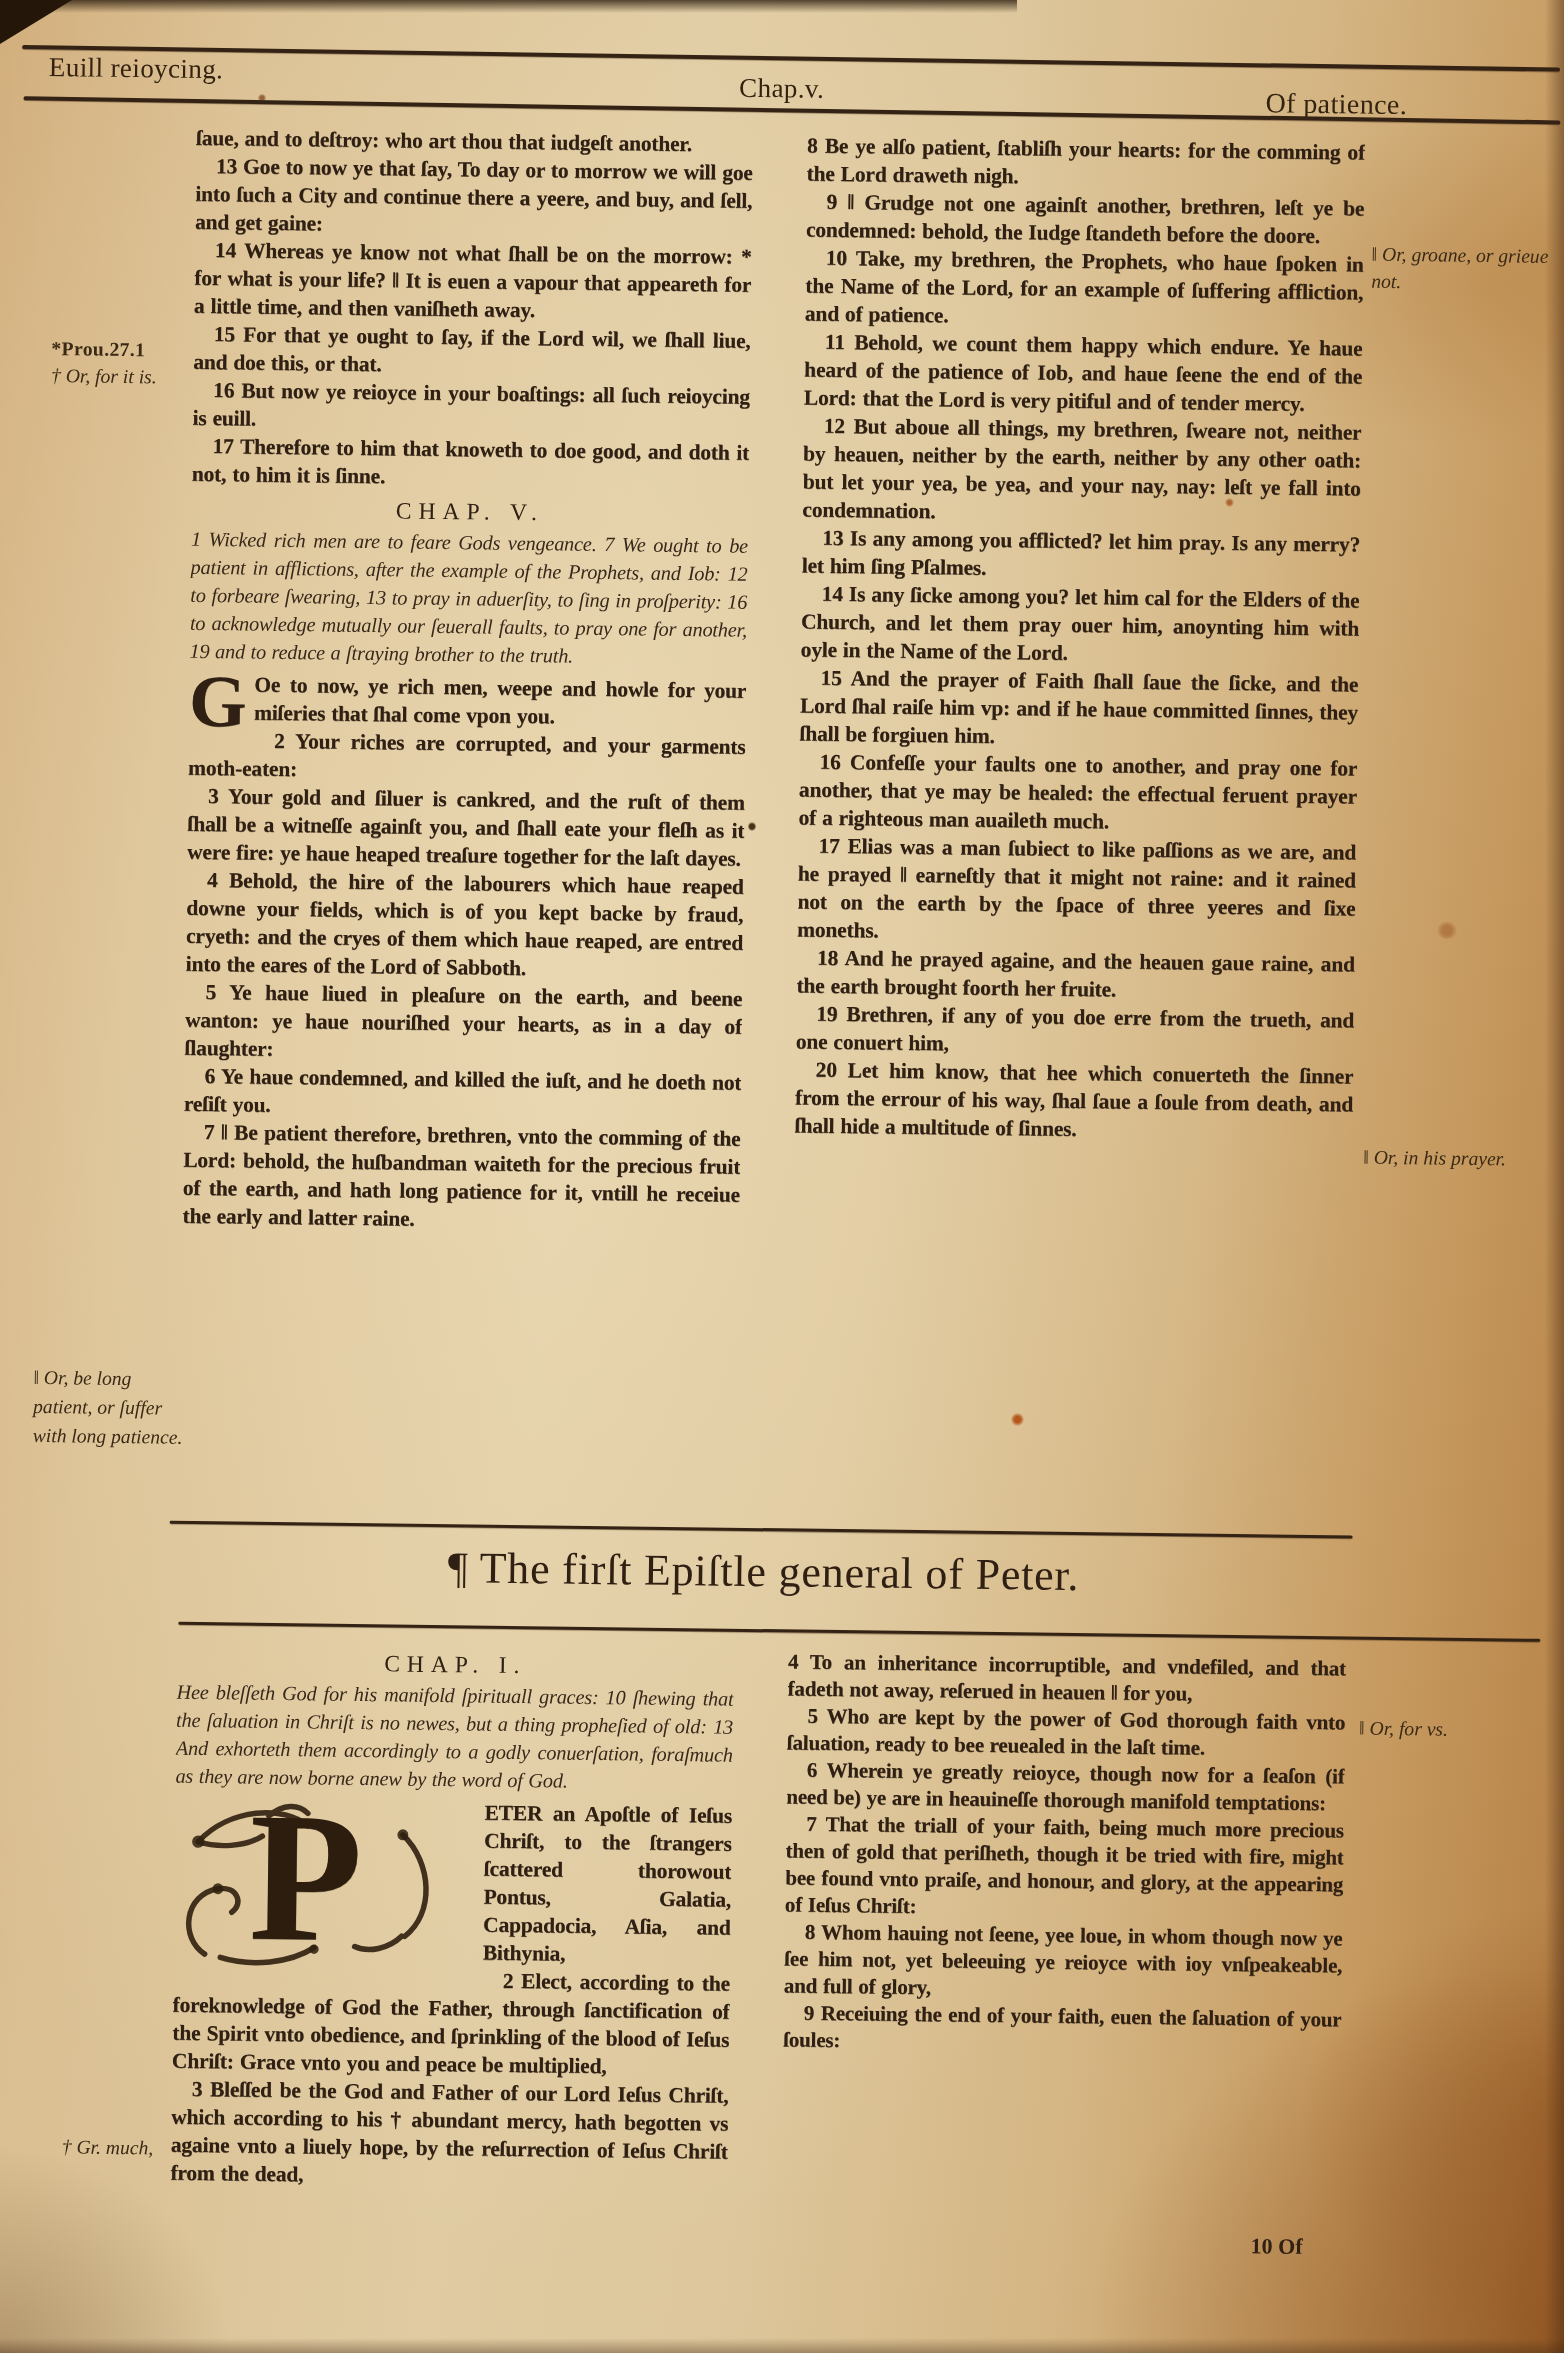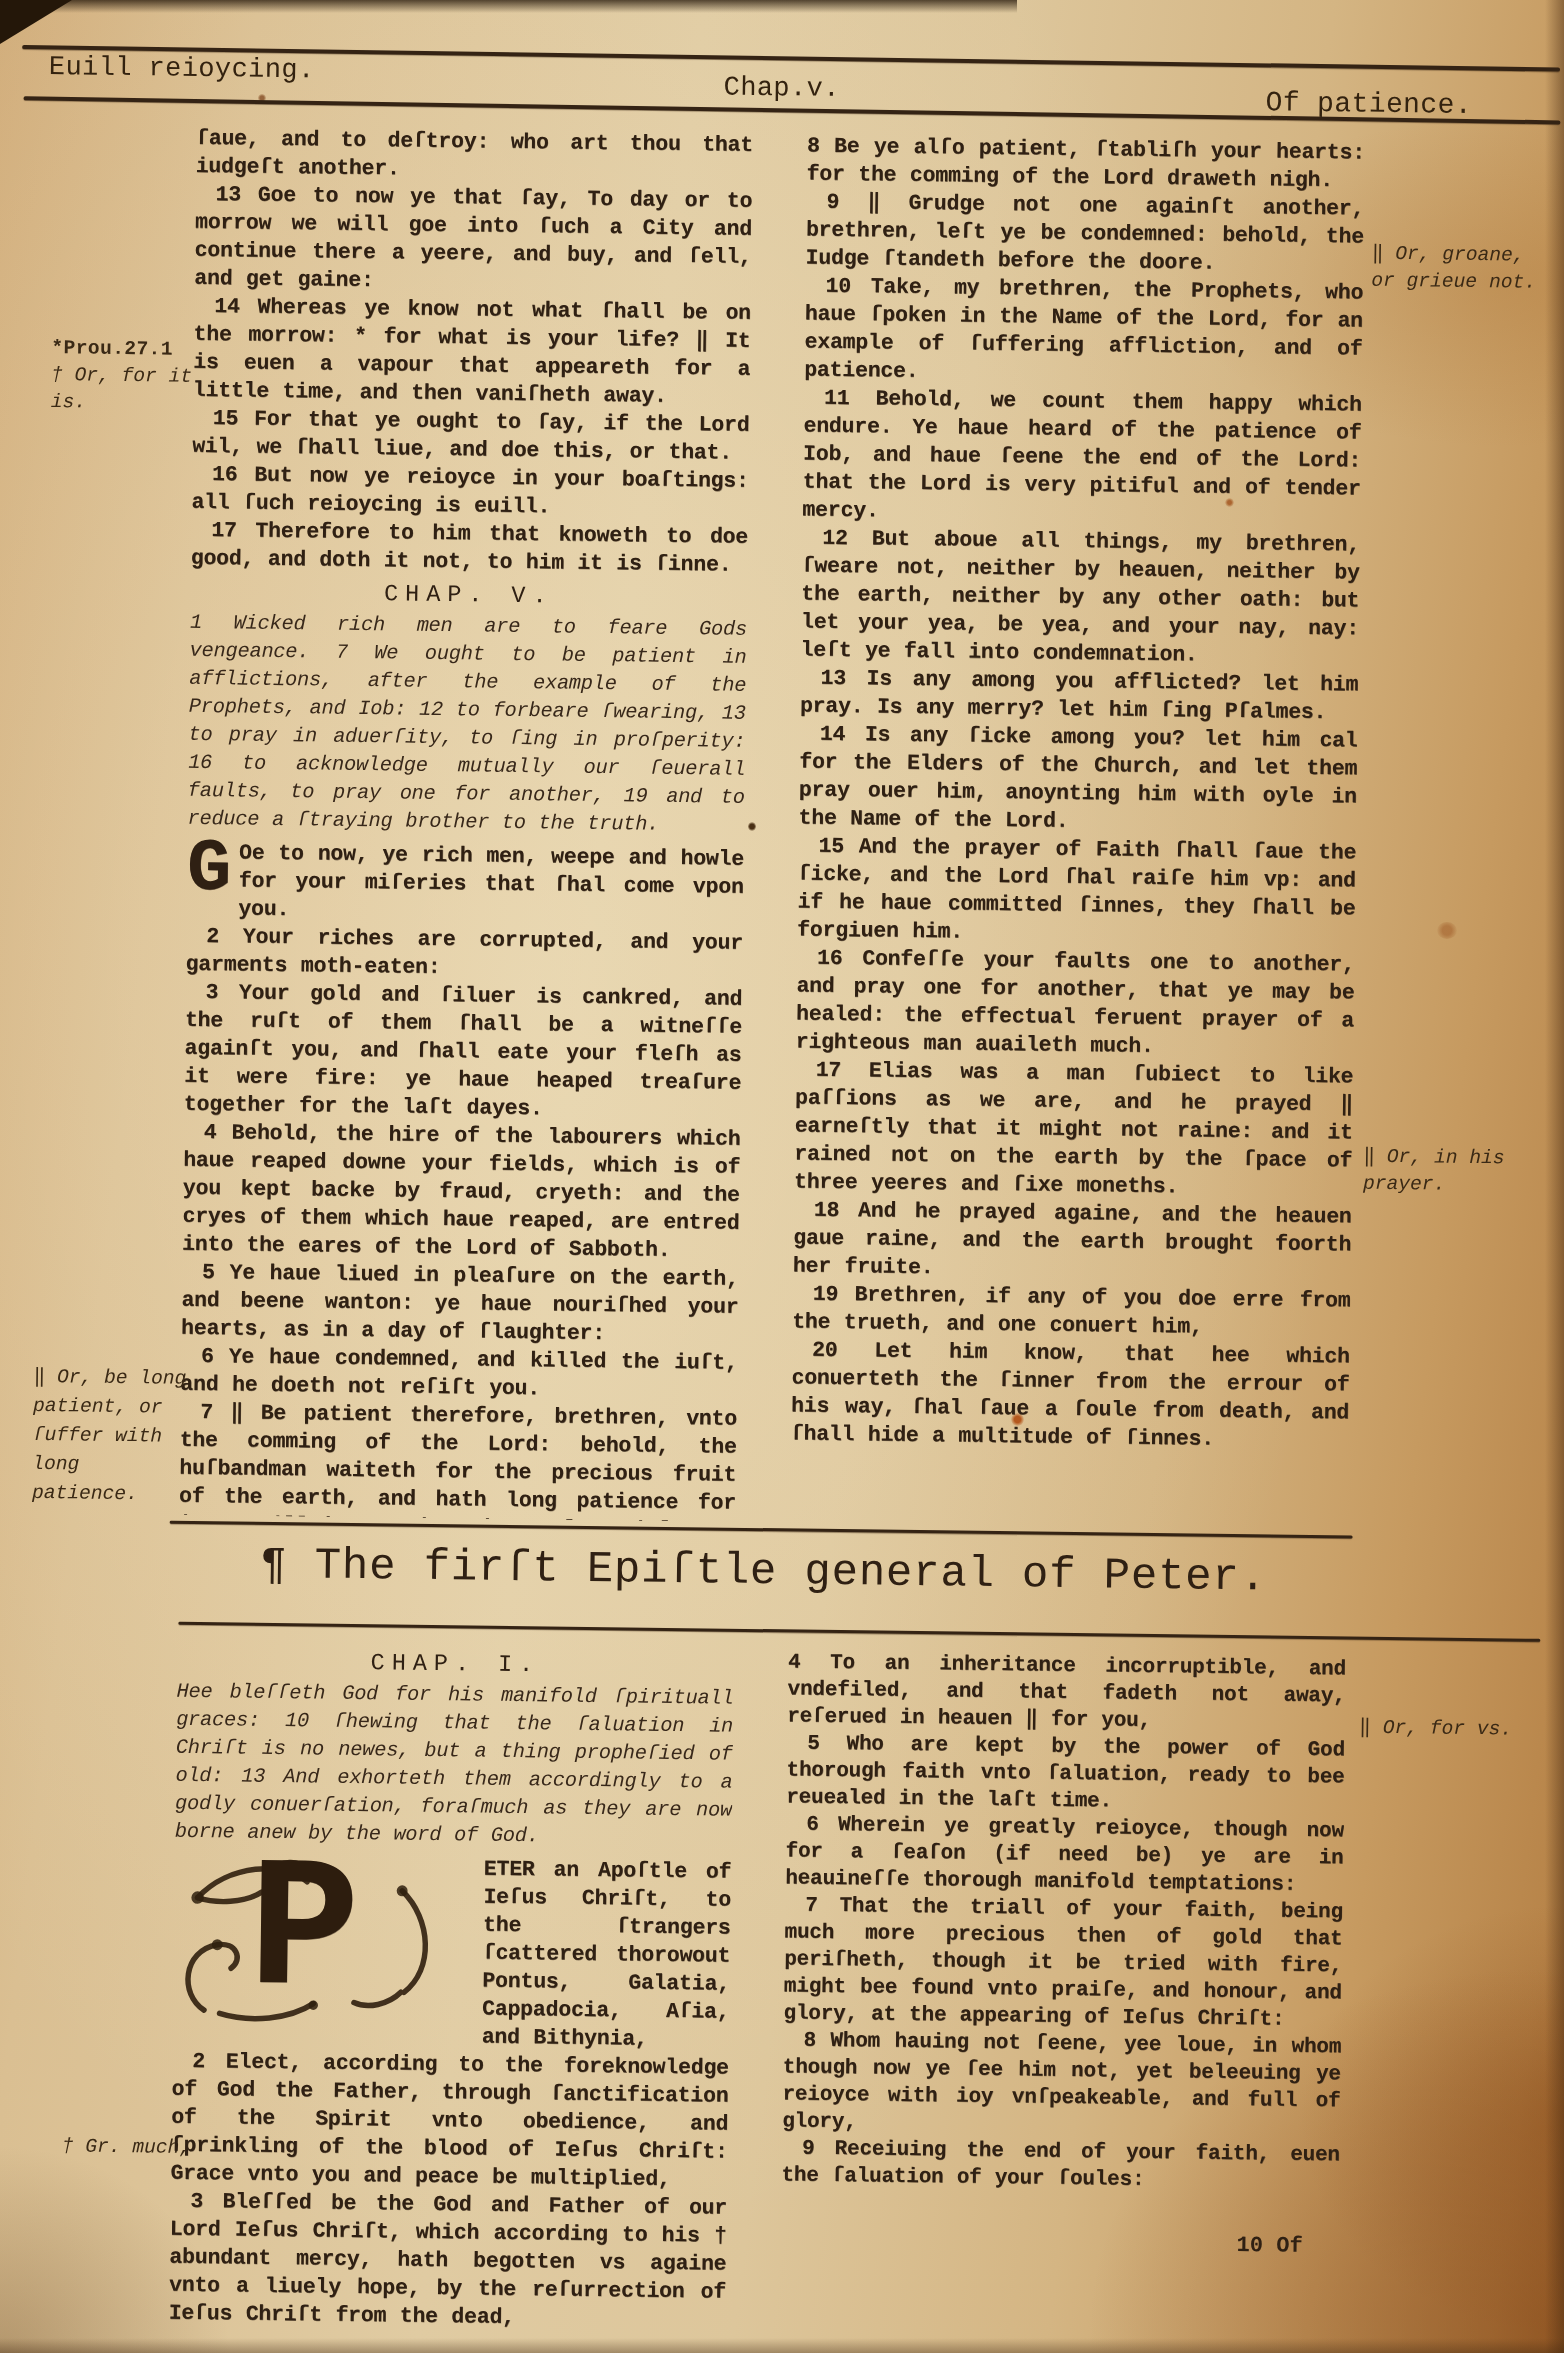--- a/index.html
+++ b/index.html
@@ -1,18 +1,18 @@
 <!DOCTYPE html>
 <html style="font-size:12.5px"><head>
 <meta charset="utf-8">
 <style>
   html,body{margin:0;padding:0;background:#6b5336;}
   .page{
     position:relative;width:1565px;height:2354px;overflow:hidden;
-    font-family:Liberation Mono, monospace;color:#32220f;
+    font-family:Liberation Serif, serif;color:#32220f;
     background:
       radial-gradient(ellipse 743px 587px at 99% 99%, rgba(125,62,16,.55), rgba(125,62,16,0) 62%),
       radial-gradient(ellipse 407px 329px at 100% 90%, rgba(135,72,22,.40), transparent 65%),
       radial-gradient(ellipse 469px 235px at 96% 12%, rgba(170,110,45,.30), transparent 70%),
       radial-gradient(ellipse 329px 297px at 0% 100%, rgba(90,55,20,.30), transparent 70%),
       radial-gradient(ellipse 1135px 1800px at 34% 42%, rgba(255,246,216,.30), transparent 72%),
       linear-gradient(97deg,#d2ae7c 0%,#dabf92 14%,#e0cba2 38%,#ddc69b 55%,#d4b583 72%,#c69a60 86%,#b8854a 96%,#a9733a 100%);
   }
   .edge-top{position:absolute;top:0;left:0;width:65%;height:12.5px;
     background:linear-gradient(to bottom, rgba(35,22,9,.75), rgba(35,22,9,0));}

